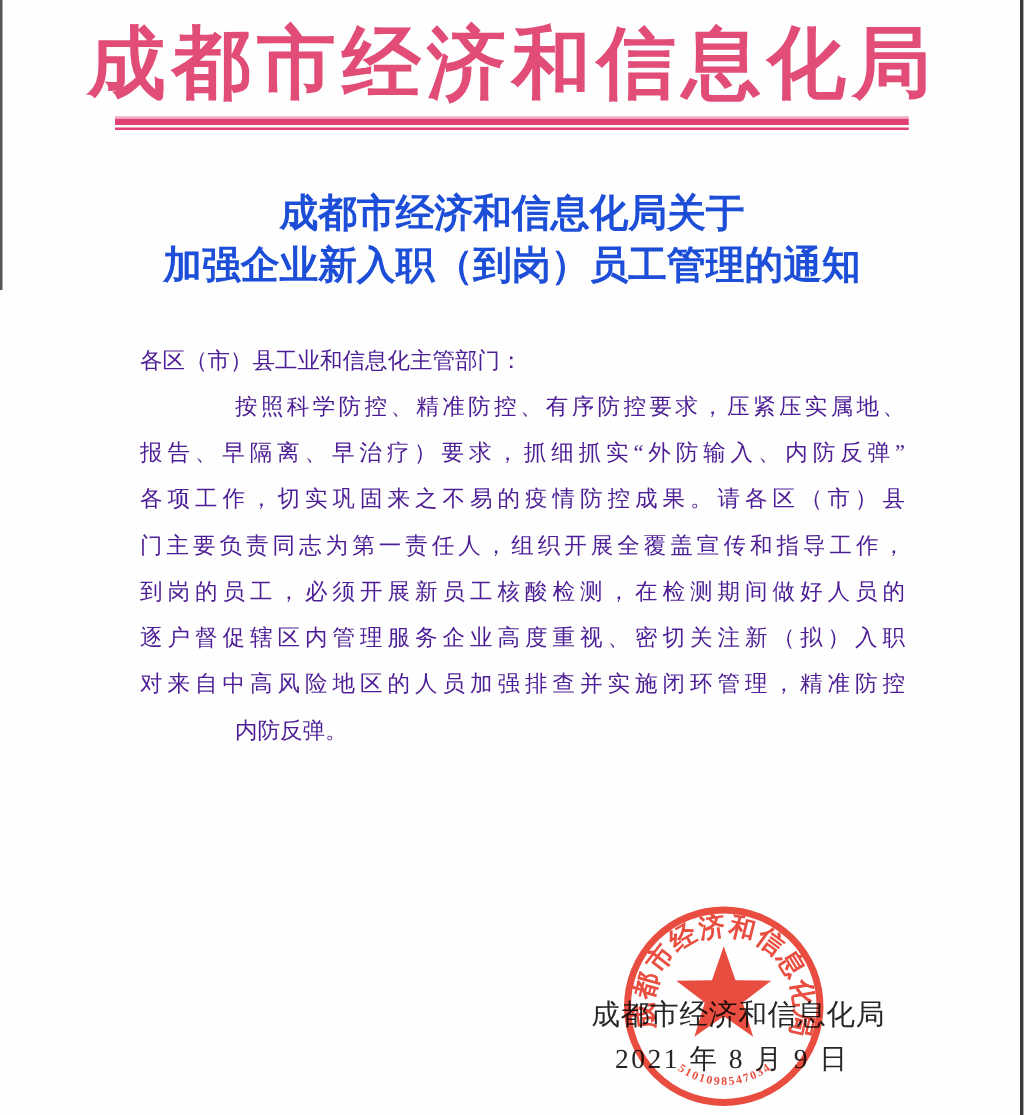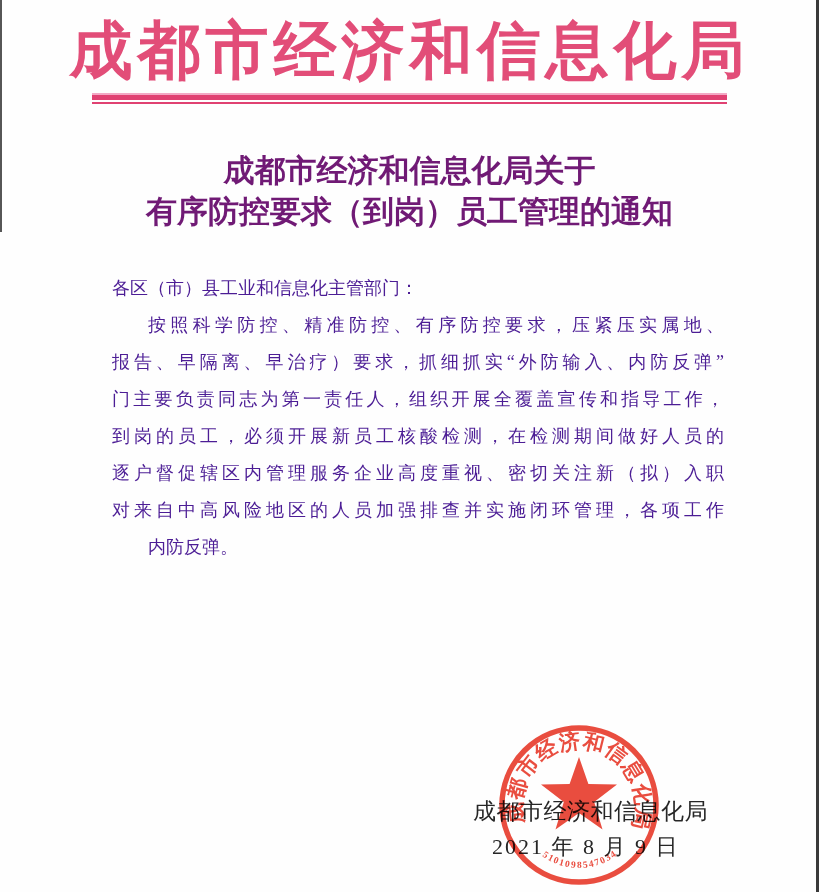--- a/index.html
+++ b/index.html
@@ -15,28 +15,28 @@
               font-size:63px; font-weight:bold; letter-spacing:5px; color:#e24d78;
               white-space:nowrap; }
   .rule { position:absolute; top:93px; left:92px; width:635px; }
   .rule .r1 { height:2px; background:#f3a8c4; }
   .rule .r2 { height:5px; background:#e04172; }
   .rule .r3 { height:2px; background:transparent; }
   .rule .r4 { height:2px; background:#e04172; }
 
   
   .doc-title { position:absolute; top:150px; left:0; width:100%; text-align:center;
-               font-weight:bold; font-size:31px; line-height:41px; color:#701a75; }
+               font-weight:bold; font-size:31px; line-height:41px; color:#1d4ed8; }
 
   
   .bodywrap { position:absolute; top:270px; left:112px; width:612px;
               font-size:18px; color:#4c1d95;font-family:Liberation Serif, serif; }
   .bline { height:37px; line-height:37px; }
   .just   { text-align:justify; text-align-last:justify; }
-  .indent { text-indent:2em; }
+  .indent { text-indent:2em;margin-left:40px; }
 
   
   .sig-agency { position:absolute; top:796px; left:473px; font-size:23px;
                 letter-spacing:0.5px; color:#262626; white-space:nowrap; }
   .sig-date   { position:absolute; top:832px; left:492px; font-size:22px;
                 letter-spacing:2px; color:#262626; white-space:nowrap; }
 
   
   .seal-svg { position:absolute; left:0; top:0; mix-blend-mode:multiply; opacity:0.9;
               pointer-events:none; }
@@ -53,31 +53,32 @@
 
   <div class="rule">
     <div class="r1"></div>
     <div class="r2"></div>
     <div class="r3"></div>
     <div class="r4"></div>
   </div>
 
   <div class="doc-title">
     <div>成都市经济和信息化局关于</div>
-    <div>有序防控要求（到岗）员工管理的通知</div>
+    <div>加强企业新入职（到岗）员工管理的通知</div>
   </div>
 
   <div class="bodywrap">
     <div class="bline">各区（市）县工业和信息化主管部门：</div>
     <div class="bline just indent">按照科学防控、精准防控、有序防控要求，压紧压实属地、</div>
     <div class="bline just">报告、早隔离、早治疗）要求，抓细抓实“外防输入、内防反弹”</div>
+    <div class="bline just">各项工作，切实巩固来之不易的疫情防控成果。请各区（市）县</div>
     <div class="bline just">门主要负责同志为第一责任人，组织开展全覆盖宣传和指导工作，</div>
     <div class="bline just">到岗的员工，必须开展新员工核酸检测，在检测期间做好人员的</div>
     <div class="bline just">逐户督促辖区内管理服务企业高度重视、密切关注新（拟）入职</div>
-    <div class="bline just">对来自中高风险地区的人员加强排查并实施闭环管理，各项工作</div>
+    <div class="bline just">对来自中高风险地区的人员加强排查并实施闭环管理，精准防控</div>
     <div class="bline indent">内防反弹。</div>
   </div>
 
   <div class="sig-agency">成都市经济和信息化局</div>
   <div class="sig-date">2021 年 8 月 9 日</div>
 
   <svg class="seal-svg" width="819" height="892" viewBox="0 0 819 892" xmlns="http://www.w3.org/2000/svg" xmlns:xlink="http://www.w3.org/1999/xlink">
     <defs>
       <path id="sealArc" d="M 525.4 824.5 A 57 57 0 1 1 632.6 824.5" fill="none"></path>
       <path id="sealNum" d="M 542 856 A 63 63 0 0 0 616 856" fill="none"></path>

